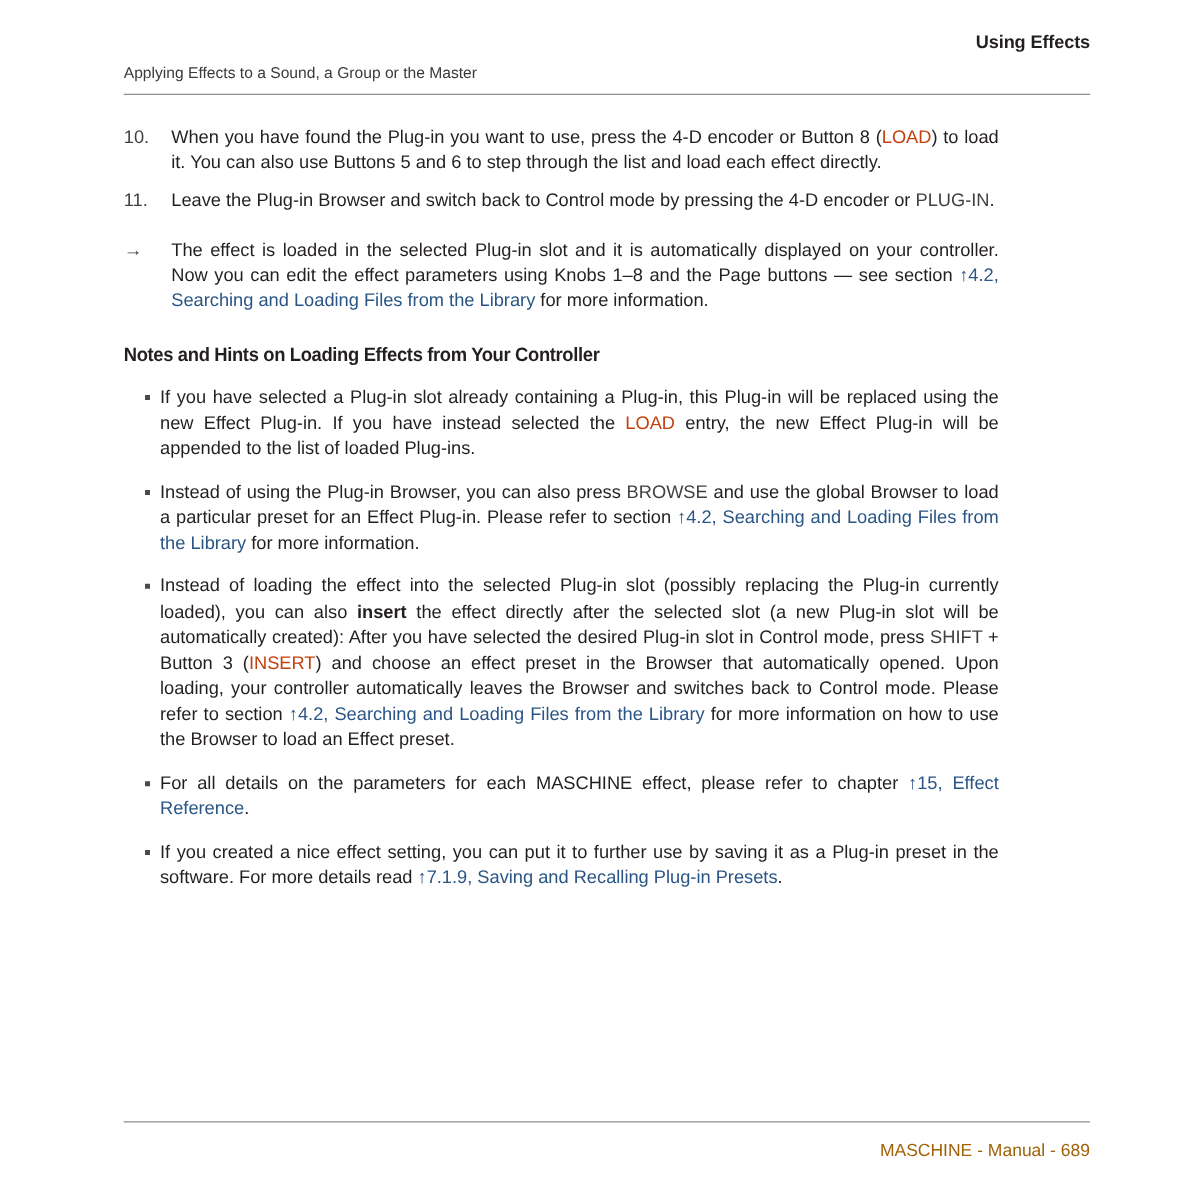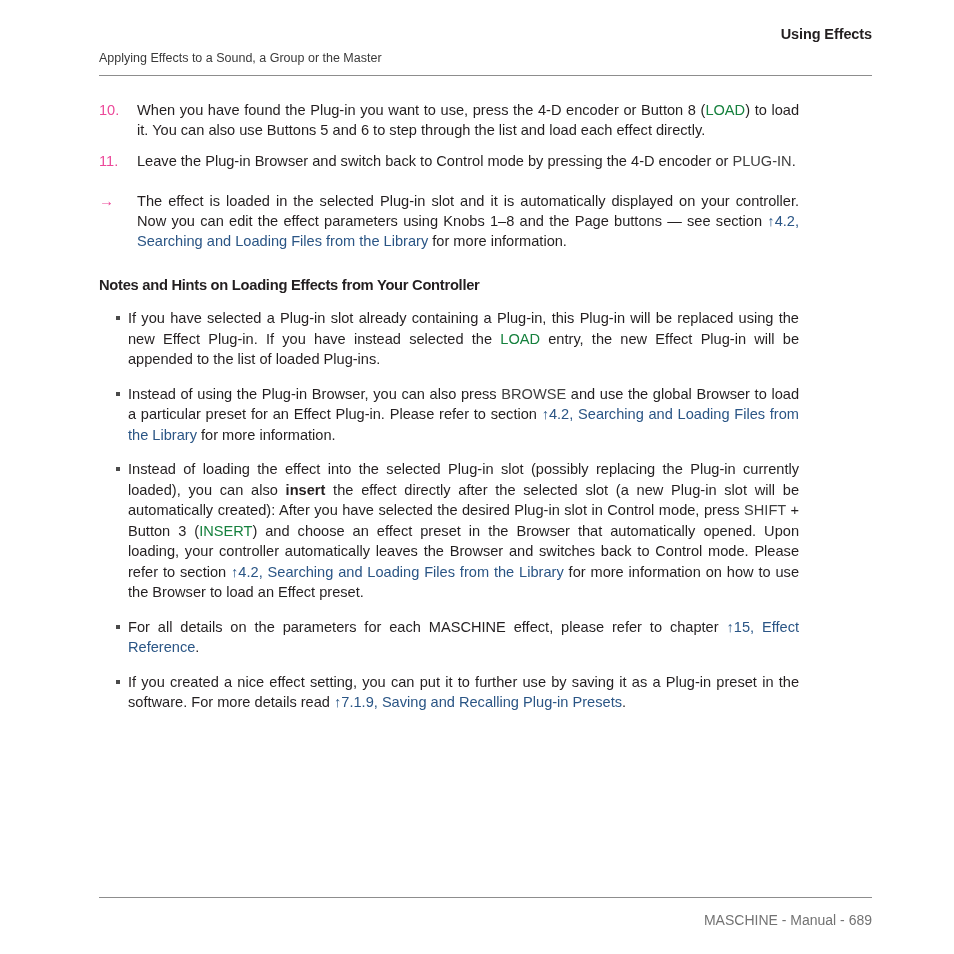--- a/index.html
+++ b/index.html
@@ -67,21 +67,21 @@
   
   .step {
     display:flex;
     margin-bottom:11px;
   }
   .step-marker {
     width:38px;
     flex:0 0 38px;
     font-size:14.6px;
     line-height:20px;
-    color:#ec4899;
+    color:#404040;
   }
   .step-body {
     flex:1 1 auto;
     text-align:justify;
     text-justify:inter-word;
     line-height:20px;
   }
   .step.arrow { margin-top:20px; }
   .step.arrow .step-marker { font-size:15px; }
 
@@ -118,40 +118,40 @@
   .bullet-body {
     flex:1 1 auto;
     text-align:justify;
     text-justify:inter-word;
     line-height:20.5px;
   }
 
   
   .lnk      { color:#2a5585; }
   .hw       { color:#404040; }
-  .gray     { color:#15803d; }
+  .gray     { color:#c2410c; }
   .bold     { font-weight:bold; color:#231f20; }
 
   
   .footer-rule {
     position:absolute;
     left:99px;
     right:82px;
     top:897px;
     height:1px;
     background:#8d8d8d;
   }
   .footer {
     position:absolute;
     left:99px;
     right:82px;
     top:912px;
     text-align:right;
     font-size:14px;
-    color:#737373;
+    color:#a16207;
   }
 </style>
 </head>
 <body>
 
 <div class="page">
 
   <div class="header">
     <div class="header-title">Using Effects</div>
     <div class="header-sub">Applying Effects to a Sound, a Group or the Master</div>

